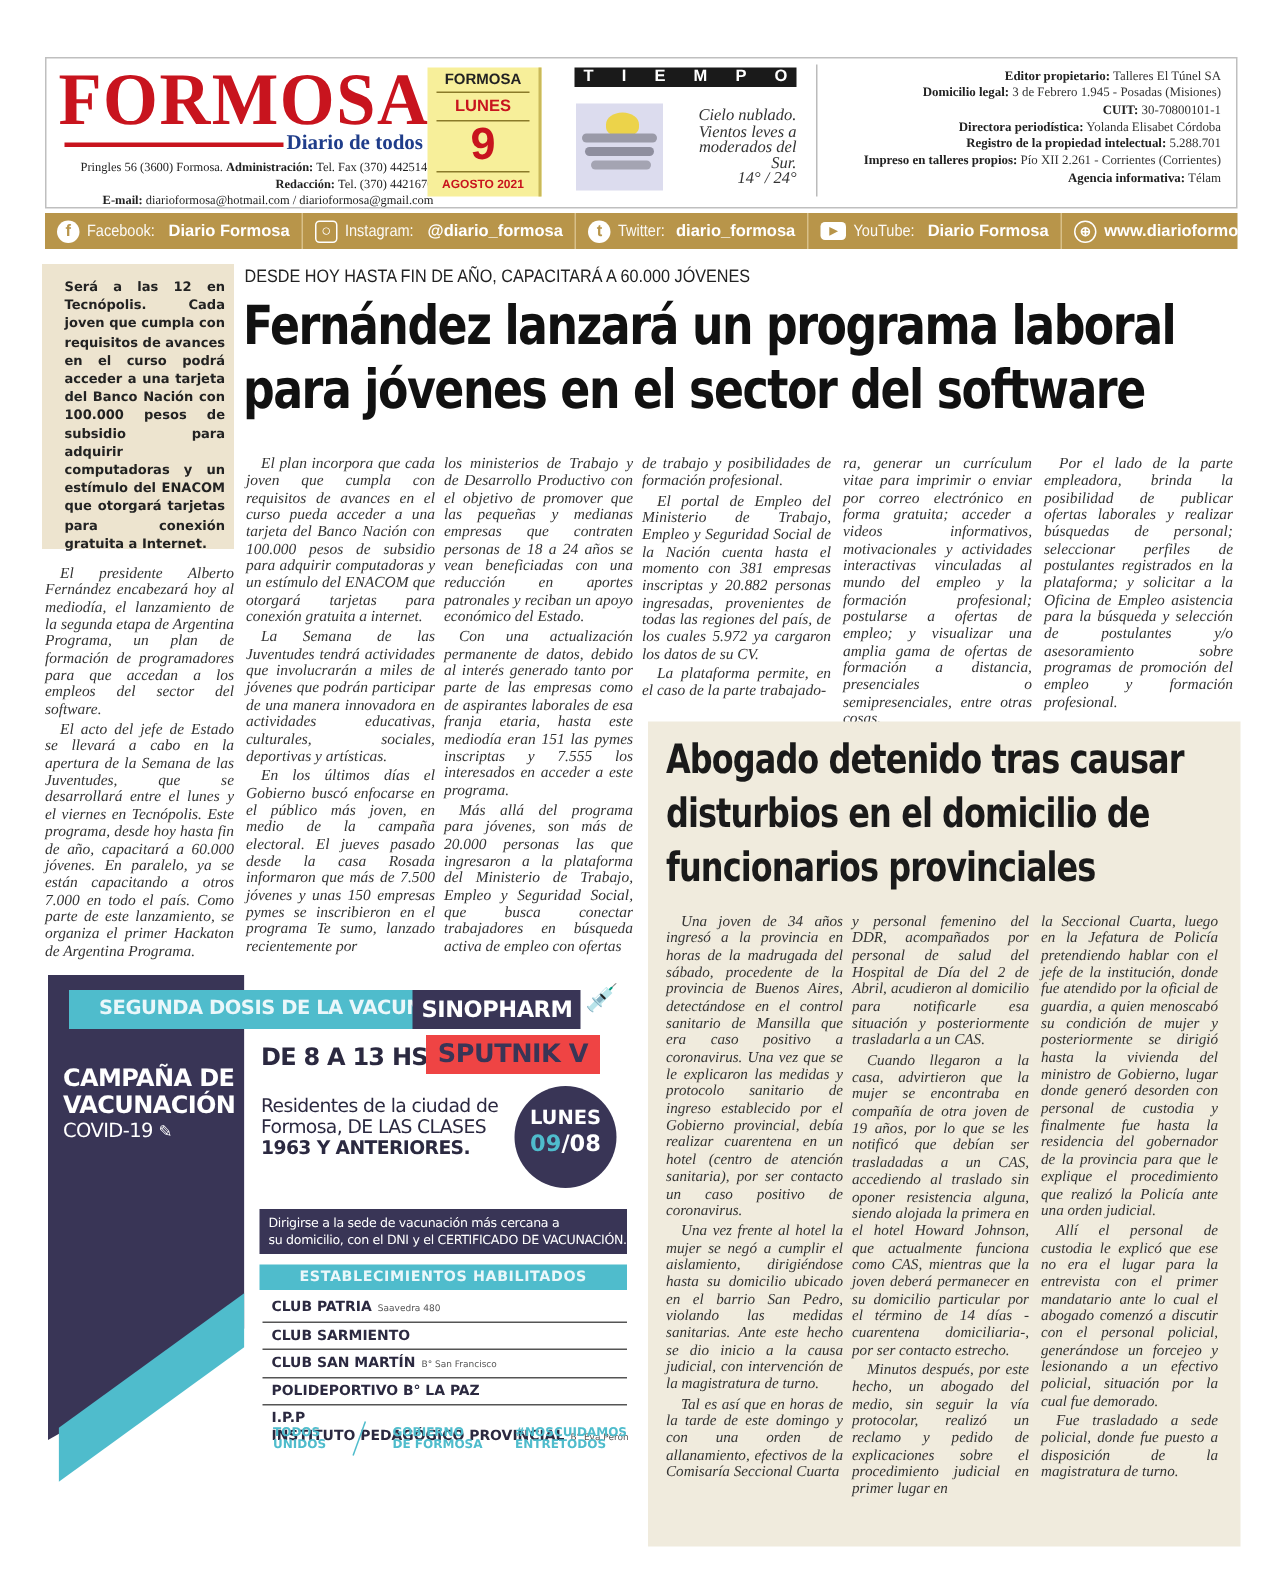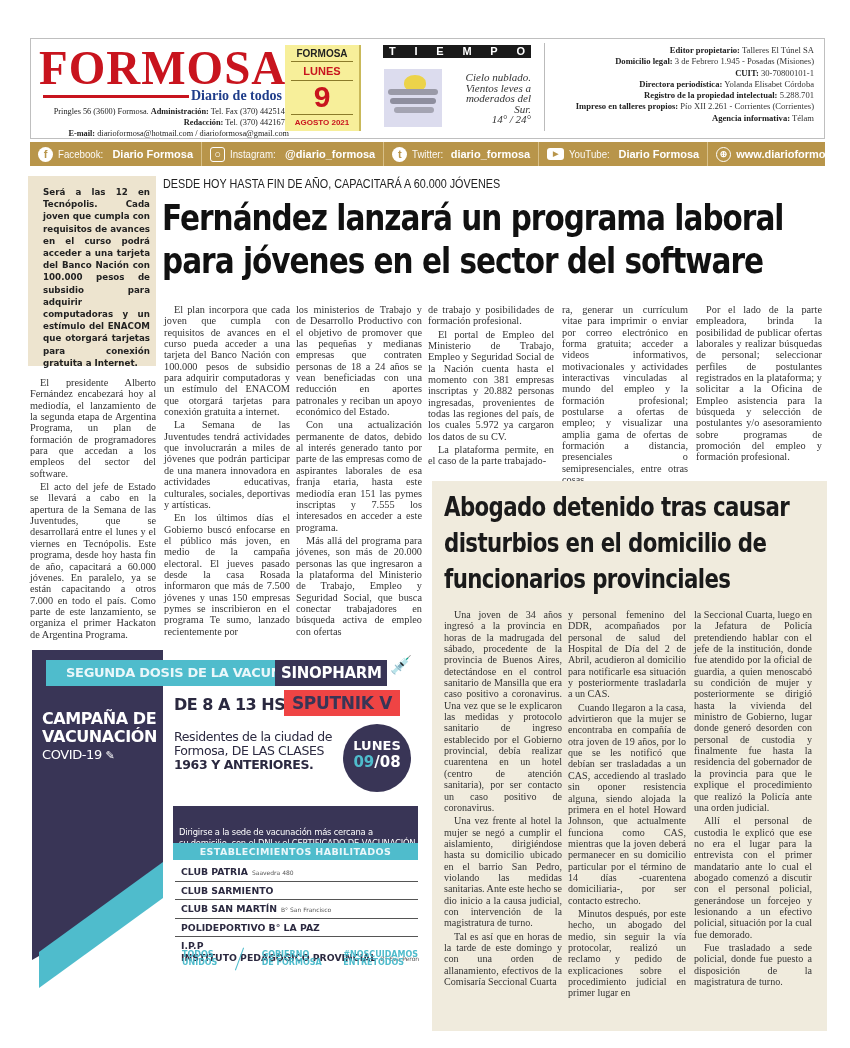--- a/index.html
+++ b/index.html
@@ -46,21 +46,21 @@
   .s-icon.sq { border-radius: 3px; background: transparent; border: 1.6px solid #fff; color: #fff; }
   .s-icon.yt { border-radius: 3px; width: 17px; height: 12px; font-size: 7px; }
   .s-icon.globe { background: transparent; border: 1.4px solid #fff; color: #fff; font-size: 9px; }
 
   
   .sidebar-box { position: absolute; left: 28px; top: 176px; width: 128px; height: 190px; background: #ede4cf; padding: 10px 6px 0 15px; font-family: "DejaVu Sans", sans-serif; font-weight: bold; font-size: 8.7px; line-height: 12.2px; color: #222; text-align: justify; }
 
   .kicker { position: absolute; left: 163px; top: 177px; font-family: "Liberation Sans", sans-serif; font-size: 12px; color: #222; transform: scaleX(0.9); transform-origin: left top; white-space: nowrap; }
   .headline { position: absolute; left: 162px; top: 196px; width: 680px; font-family: "DejaVu Sans", sans-serif; font-weight: bold; font-size: 36px; line-height: 43px; color: #111; letter-spacing: -1.2px; transform: scaleX(0.82); transform-origin: left top; white-space: nowrap; }
 
-  .col { position: absolute; font-size: 10.3px; line-height: 11.35px; text-align: justify; color: #333; hyphens: auto; }
+  .col { position: absolute; font-size: 10.3px; line-height: 11.35px; text-align: justify; color: #333; hyphens: auto; font-style: italic; }
   .col p { text-indent: 10px; margin-bottom: 2px; }
   .col1 { left: 30px; top: 377px; width: 126px; }
   .col2 { left: 164px; top: 304px; width: 126px; }
   .col3 { left: 296px; top: 304px; width: 126px; }
   .col4 { left: 428px; top: 304px; width: 126px; }
   .col5 { left: 562px; top: 304px; width: 126px; }
   .col6 { left: 696px; top: 304px; width: 126px; }
 
   
   .art2 { position: absolute; left: 432px; top: 481px; width: 395px; height: 550px; background: #f0ebdd; padding-left: 16px; }
@@ -79,21 +79,21 @@
   .ad-syringe { position: absolute; left: 360px; top: 6px; font-size: 18px; color: #393556; }
   .ad-camp { position: absolute; left: 12px; top: 62px; color: #fff; font-weight: bold; font-size: 16px; line-height: 18px; letter-spacing: -0.4px; }
   .ad-camp .small { font-size: 13px; font-weight: normal; }
   .ad-hours { position: absolute; left: 144px; top: 47px; font-weight: bold; font-size: 16px; color: #2b2940; letter-spacing: -0.5px; white-space: nowrap; }
   .ad-sput { position: absolute; left: 254px; top: 42px; width: 116px; height: 26px; background: #ef4444; color: #393556; font-weight: bold; font-size: 17px; line-height: 26px; text-align: center; letter-spacing: -0.3px; }
   .ad-res { position: absolute; left: 144px; top: 82px; font-size: 12.5px; line-height: 14px; color: #2b2940; letter-spacing: -0.4px; white-space: nowrap; }
   .ad-res b { font-weight: bold; }
   .ad-lunes { position: absolute; left: 313px; top: 76px; width: 68px; height: 68px; border-radius: 50%; background: #393556; color: #fff; text-align: center; font-weight: bold; font-size: 13px; padding-top: 14px; line-height: 16px; }
   .ad-lunes .ld { font-size: 15px; }
   .ad-lunes .ld span { color: #4fbccc; }
-  .ad-dir { position: absolute; left: 143px; top: 158px; width: 245px; height: 30px; background: #393556; color: #fff; font-size: 8.4px; line-height: 11px; padding: 21px 6px; letter-spacing: -0.2px; white-space: nowrap; }
+  .ad-dir { position: absolute; left: 143px; top: 158px; width: 245px; height: 30px; background: #393556; color: #fff; font-size: 8.4px; line-height: 11px; padding: 4px 6px; letter-spacing: -0.2px; white-space: nowrap; }
   .ad-estab { position: absolute; left: 143px; top: 195px; width: 245px; height: 17px; background: #4fbccc; color: #eaf7fa; font-weight: bold; font-size: 9.5px; line-height: 17px; text-align: center; letter-spacing: 0.4px; }
   .ad-list { position: absolute; left: 145px; top: 215px; width: 243px; }
   .ad-row { border-bottom: 1.5px solid #555; padding: 3px 0 2px 6px; font-weight: bold; font-size: 9.3px; line-height: 12px; color: #2b2940; white-space: nowrap; }
   .ad-row .addr { font-weight: normal; font-size: 6px; color: #555; margin-left: 4px; }
   .ad-row:last-child { border-bottom: none; }
   .ad-foot { position: absolute; left: 152px; top: 296px; width: 236px; height: 30px; display: flex; align-items: center; justify-content: space-between; color: #4fbccc; font-size: 8px; font-weight: bold; line-height: 8.5px; }
   .ad-foot .sep { width: 1px; height: 24px; background: #4fbccc; transform: rotate(20deg); }
 </style>
 </head>
 <body>

